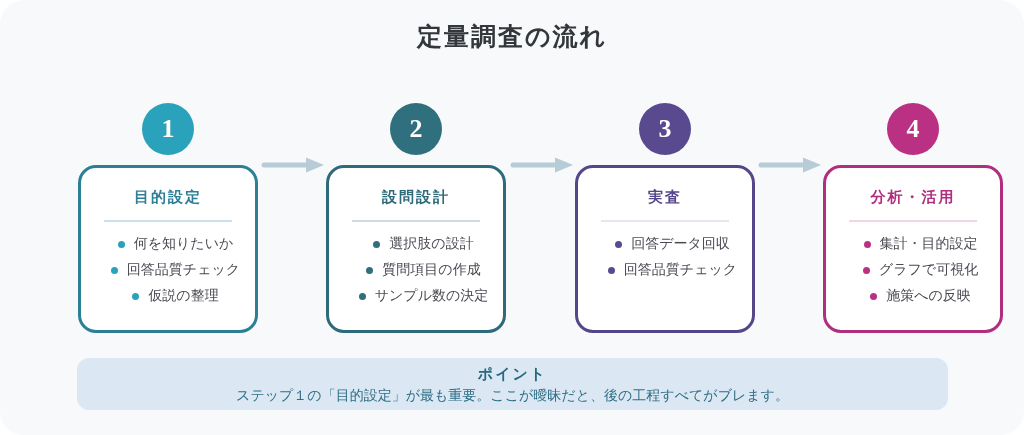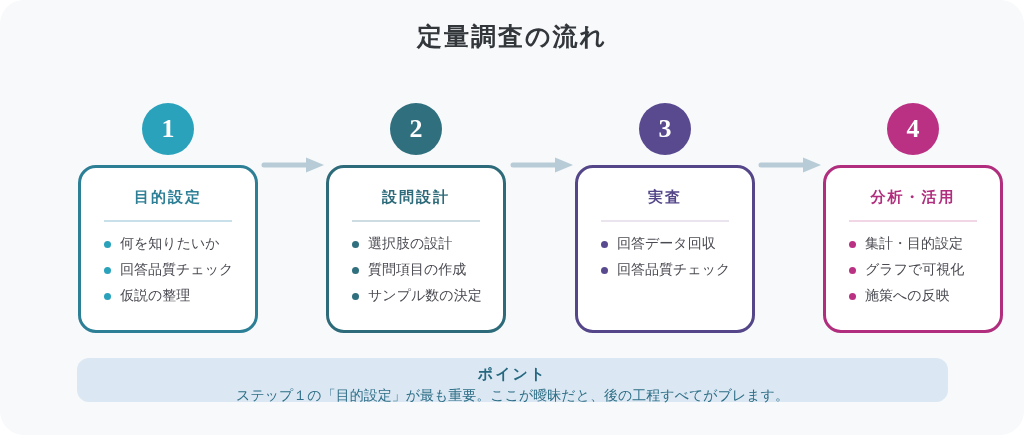--- a/index.html
+++ b/index.html
@@ -31,30 +31,30 @@
     font-size:15px;font-weight:bold;letter-spacing:2px;
     color:var(--accent,#2d7f96);line-height:26px;
   }
   .card-divider{
     width:128px;height:2px;margin:10px auto 0;
     background:var(--divider,#c8e0e9);
   }
   .card-list{list-style:none;margin:13px 0 0;padding:0 8px 0 23px;}
   .card-list li{
     display:flex;align-items:center;gap:9px;
-    font-size:14px;color:#4a4b52;height:18px;margin-bottom:8px;
+    font-size:14px;color:#4a4b52;height:18px;margin-bottom:8px;justify-content:center;
   }
   .bullet-dot{
     width:7px;height:7px;border-radius:50%;flex:0 0 auto;
     background:var(--circle,#2aa2bc);
   }
   .flow-arrow{position:absolute;top:157px;width:64px;height:16px;color:var(--arrow,#b7ccd7);}
   .arrow-1{left:261px;} .arrow-2{left:510px;} .arrow-3{left:758px;}
   .point-box{
-    position:absolute;left:77px;top:358px;width:871px;height:44px;
+    position:absolute;left:77px;top:358px;width:871px;height:52px;
     background:var(--point-bg,#dbe8f3);border-radius:12px;
     box-sizing:border-box;padding-top:7px;text-align:center;
   }
   .point-title{font-size:15px;font-weight:bold;letter-spacing:2px;color:var(--point-title,#266880);}
   .point-text{font-size:14px;color:var(--point-text,#2e6e86);margin-top:3px;text-align:center;}
 </style>
 </head>
 <body>
 
 <div class="canvas">

